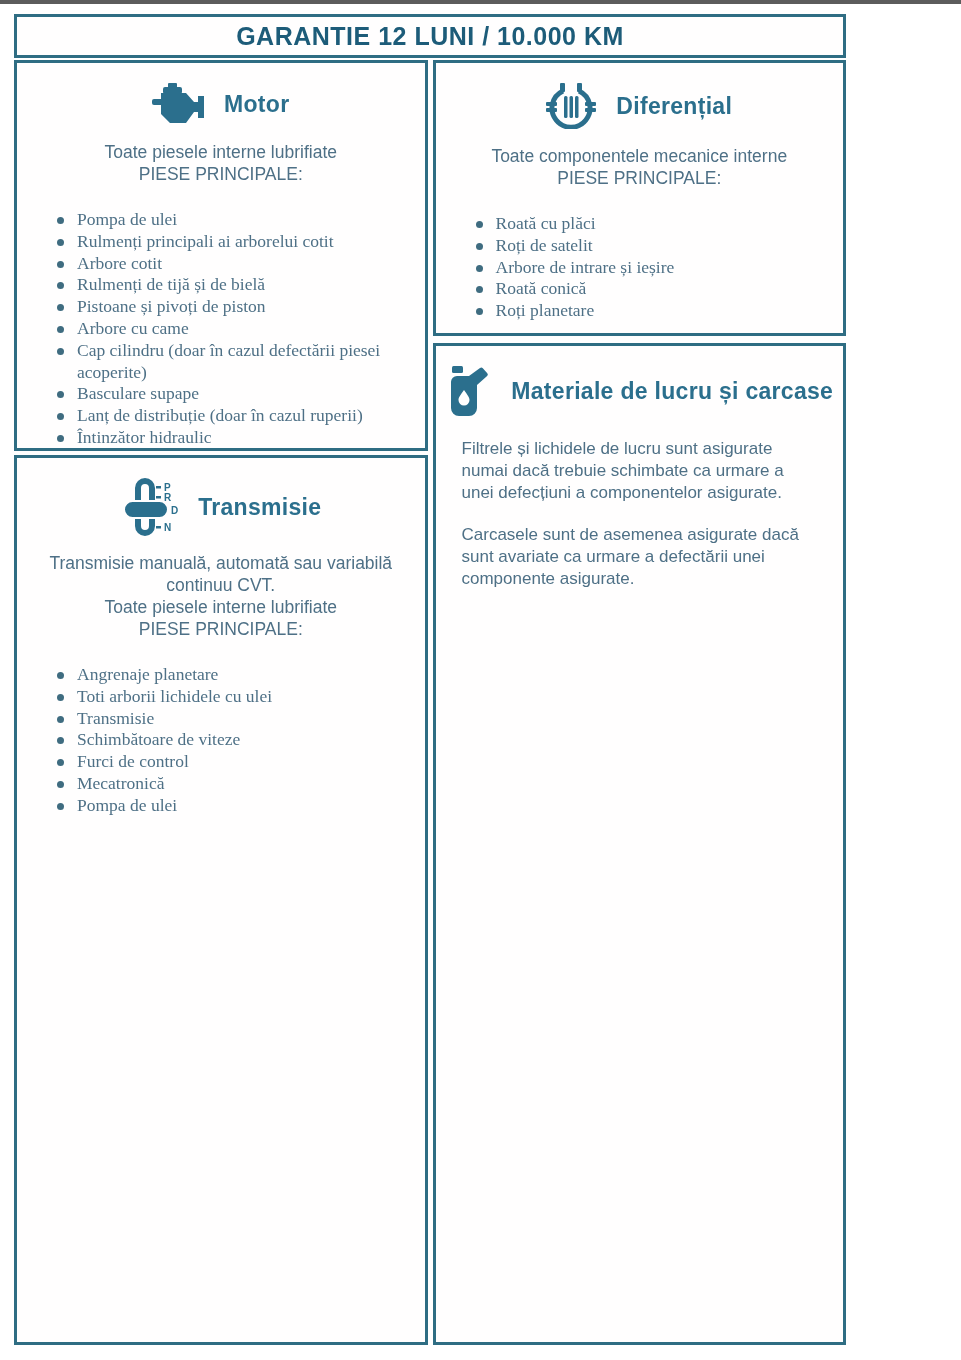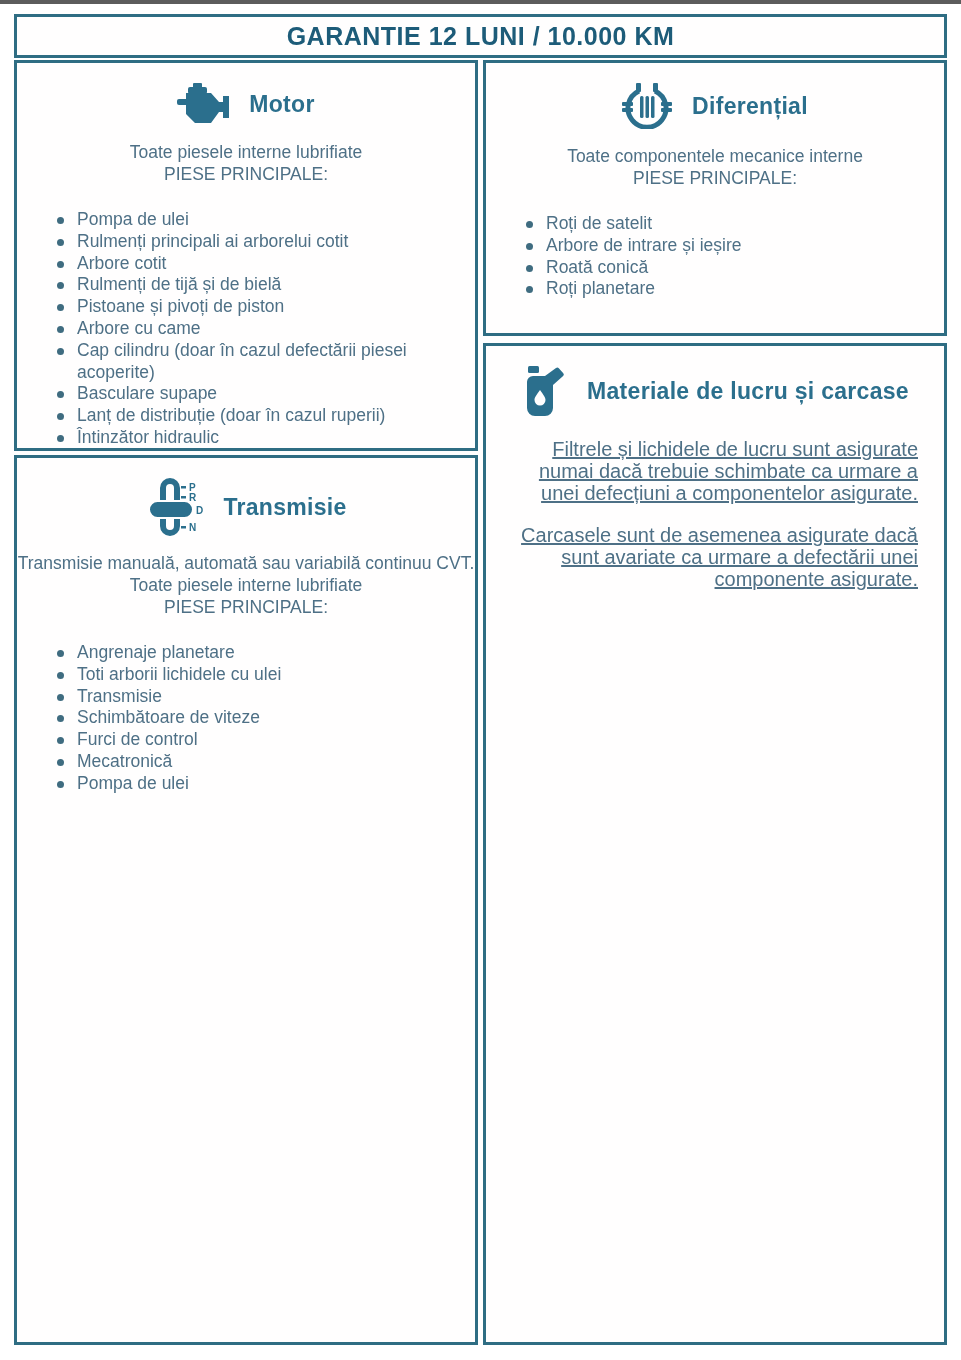--- a/index.html
+++ b/index.html
@@ -14,21 +14,21 @@
     background:#ffffff;
     font-family:"Liberation Sans","DejaVu Sans",sans-serif;
     color:var(--body);
     position:relative;
   }
   .top-strip{
     position:absolute;top:0;left:0;width:961px;height:4px;
     background:#3f3f3f;opacity:.85;
   }
   .page{
-    position:absolute;top:14px;left:14px;width:933px;height:1331px;
+    position:absolute;top:14px;left:14px;width:832px;height:1331px;
     display:flex;flex-direction:column;
   }
   .box{
     border:3px solid var(--border);
     background:#fffefe;
   }
   .header-box{
     height:44px;
     display:flex;align-items:center;justify-content:center;
     flex:0 0 auto;
@@ -72,32 +72,32 @@
   ul.parts{
     list-style:none;
     margin-top:24px;
     padding-left:28px;
     padding-right:14px;
   }
   ul.parts li{
     font-size:17.5px;line-height:21.8px;
     padding-left:32px;
     position:relative;
+    font-family:Liberation Serif, serif;
   }
   ul.parts li::before{
     content:"";
     position:absolute;left:12px;top:8px;
     width:7px;height:7px;border-radius:50%;
     background:#3f6c80;
   }
   .para{
-    text-align:right;
-    font-size:20px;line-height:22px;
+    text-align:left;
+    font-size:17px;line-height:22px;
     margin:20px 26px 0 26px;
-    text-decoration:underline;
   }
   .para:first-of-type{margin-top:22px;}
 </style>
 </head>
 <body>
 
 <div class="top-strip"></div>
 
 <div class="page">
 
@@ -194,20 +194,21 @@
               <rect x="29" y="13" width="3.5" height="22" rx="1.5"></rect>
             </svg>
           </span>
           <span class="section-title">Diferențial</span>
         </div>
         <div class="intro">
           <div>Toate componentele mecanice interne</div>
           <div>PIESE PRINCIPALE:</div>
         </div>
         <ul class="parts">
+          <li>Roată cu plăci</li>
           <li>Roți de satelit</li>
           <li>Arbore de intrare și ieșire</li>
           <li>Roată conică</li>
           <li>Roți planetare</li>
         </ul>
       </div>
 
       <div class="box box-materiale">
         <div class="section-head">
           <span class="icon">

